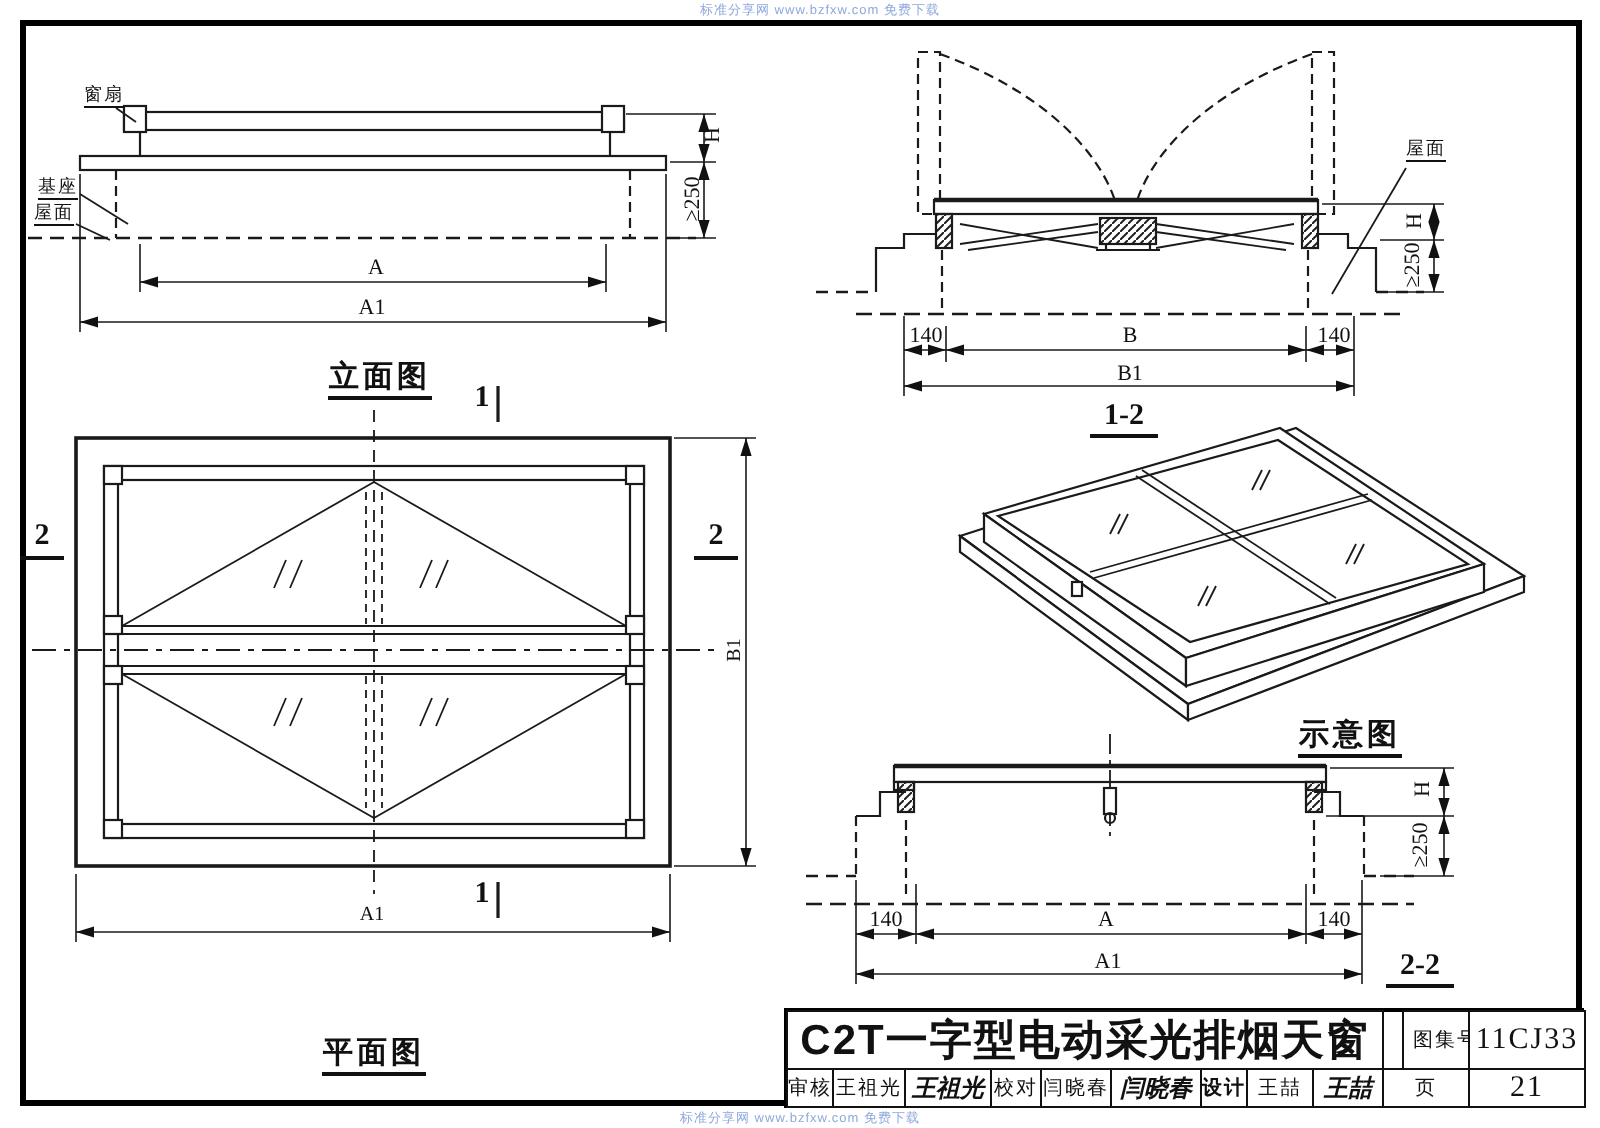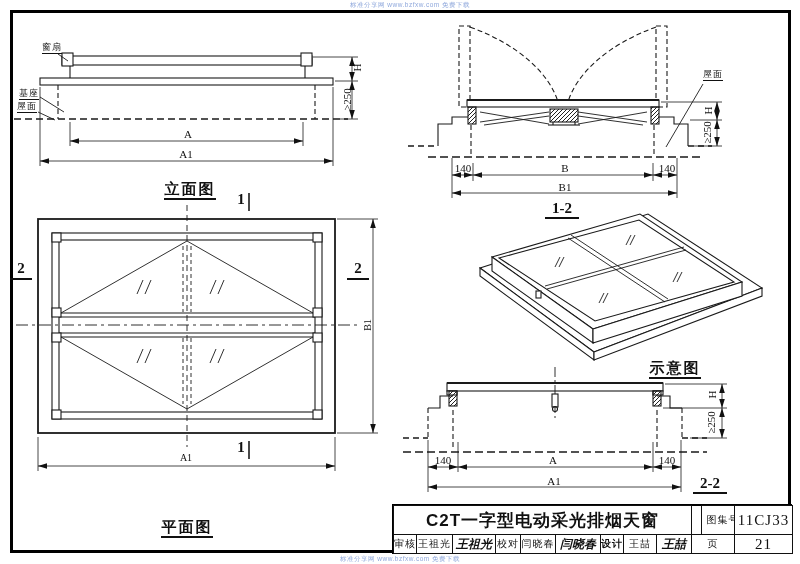--- a/index.html
+++ b/index.html
@@ -20,21 +20,21 @@
   .stitle{font-family:"Liberation Serif",serif;font-size:15px;font-weight:bold;text-align:center;
     border-bottom:2px solid #111;padding-bottom:1px;line-height:16px;width:34px;}
   .marker{font-family:"Liberation Serif",serif;font-size:15px;font-weight:bold;width:22px;text-align:center;line-height:17px;}
   .marker.u{border-bottom:2px solid #111;padding-bottom:1px;}
   .wm{font-size:6.5px;color:#8fa8dc;width:200px;text-align:center;letter-spacing:0.5px;}
   
   .tb-outer{position:absolute;left:392px;top:504px;width:400px;height:50px;
     border:2px solid #000;box-sizing:border-box;background:#fff;}
   .tb-cell{position:absolute;border:1px solid #111;box-sizing:border-box;
     display:flex;align-items:center;justify-content:center;background:#fff;}
-  .tb-title{font-size:17px;font-weight:bold;letter-spacing:1px;}
+  .tb-title{font-size:21px;font-weight:bold;letter-spacing:1px;}
   .tb-small{font-size:10px;letter-spacing:1px;}
   .tb-name{font-size:10px;letter-spacing:1px;}
   .tb-sig{font-family:"Liberation Serif",serif;font-size:12px;font-weight:bold;font-style:italic;}
   .tb-num{font-family:"Liberation Serif",serif;font-size:15px;letter-spacing:1px;}
 </style>
 </head>
 <body>
 
 <span class="txt wm" style="left:310px;top:1px;">标准分享网 www.bzfxw.com 免费下载</span>
 <span class="txt wm" style="left:300px;top:555px;">标准分享网 www.bzfxw.com 免费下载</span>

